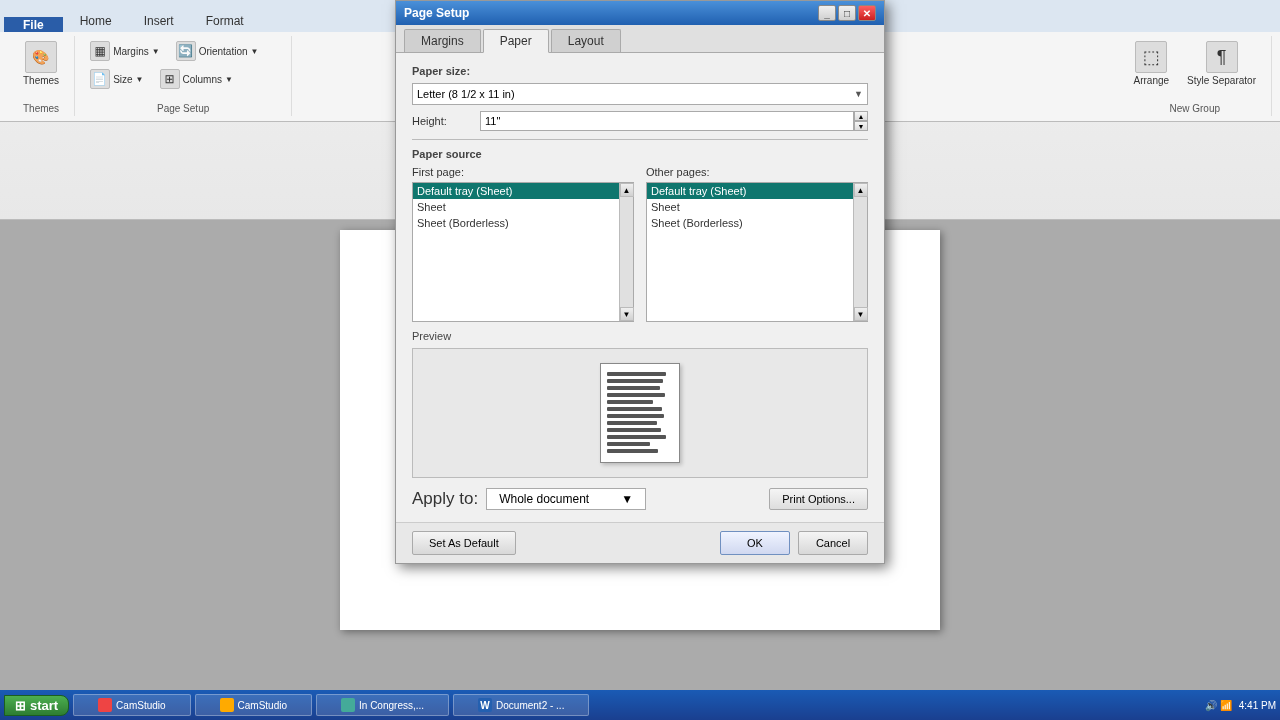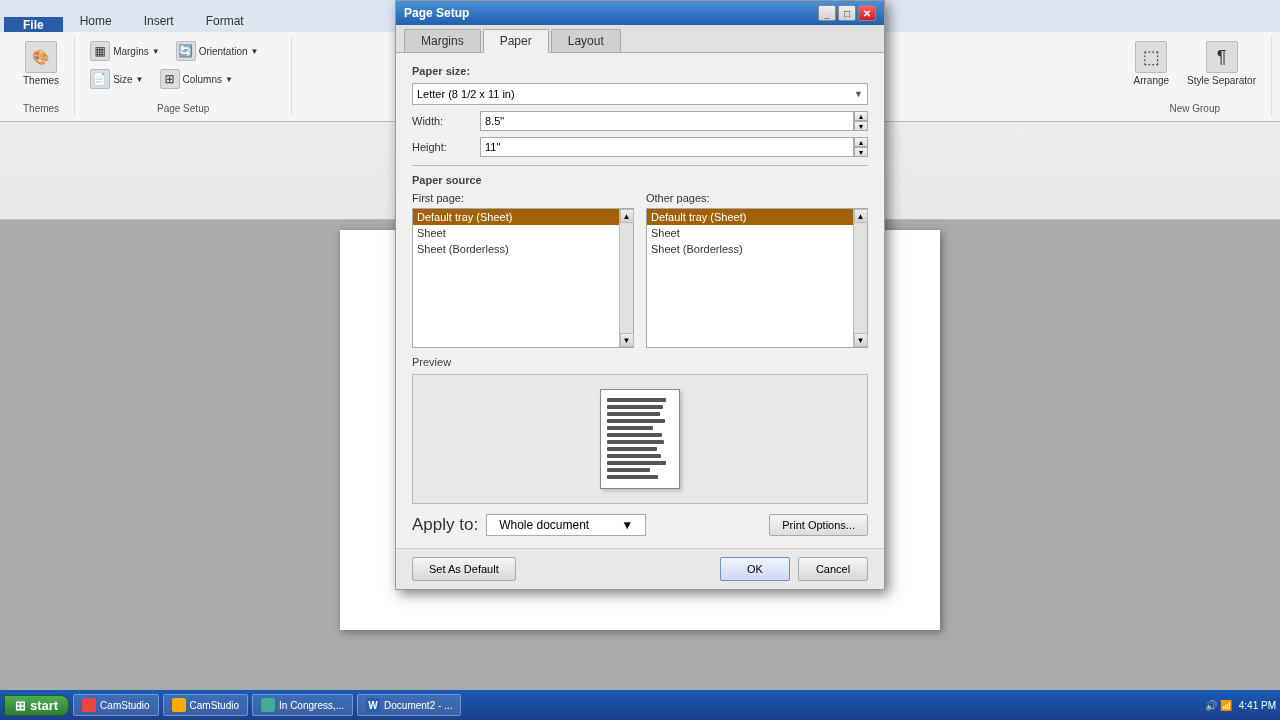--- a/index.html
+++ b/index.html
@@ -161,21 +161,21 @@
       cursor: pointer;
       display: flex;
       align-items: center;
       gap: 4px;
     }
 
     .taskbar-item {
       background: rgba(255,255,255,0.15);
       color: white;
       font-size: 10px;
-      padding: 2px 8px;
+      padding: 2px 24px;
       border: 1px solid rgba(255,255,255,0.3);
       border-radius: 2px;
       cursor: pointer;
       display: flex;
       align-items: center;
       gap: 4px;
       height: 22px;
     }
 
     .taskbar-item .t-icon {
@@ -370,21 +370,21 @@
     }
 
     .list-item {
       padding: 2px 4px;
       font-size: 11px;
       cursor: pointer;
       color: #333;
     }
 
     .list-item.selected {
-      background: #a16207;
+      background: #0f766e;
       color: white;
     }
 
     .list-with-scroll {
       display: flex;
       border: 1px solid #aaa;
       background: white;
       height: 140px;
     }
 
@@ -642,30 +642,20 @@
     <div class="dialog-body">
 
       <div class="section-label">Paper size:</div>
       <div class="form-row">
         <div class="select-full" style="width:100%; cursor:pointer;">
           <span>Letter (8 1/2 x 11 in)</span>
           <span class="select-arrow">▼</span>
         </div>
       </div>
 
-      <div class="form-row">
-        <div class="form-label">Width:</div>
-        <div class="form-input-group">
-          <input class="form-input" type="text" style="width: 160px;" value="8.5&quot;">
-          <div class="spin-btns">
-            <div class="spin-btn">▲</div>
-            <div class="spin-btn">▼</div>
-          </div>
-        </div>
-      </div>
 
       <div class="form-row">
         <div class="form-label">Height:</div>
         <div class="form-input-group">
           <input class="form-input" type="text" style="width: 160px;" value="11&quot;">
           <div class="spin-btns">
             <div class="spin-btn">▲</div>
             <div class="spin-btn">▼</div>
           </div>
         </div>

